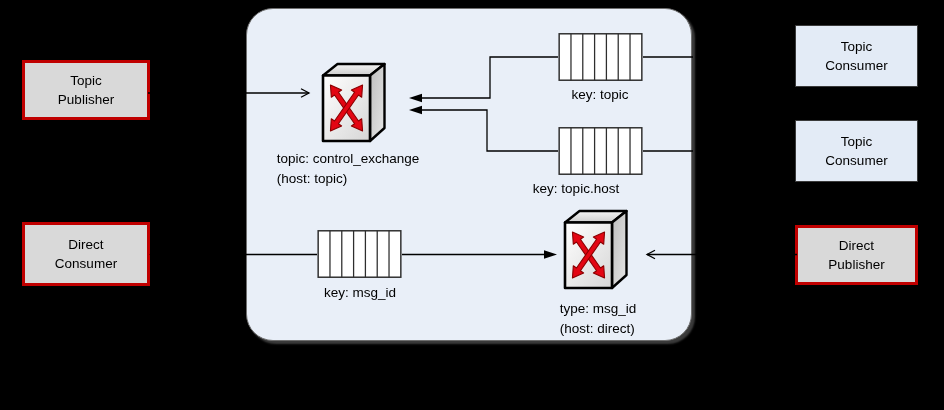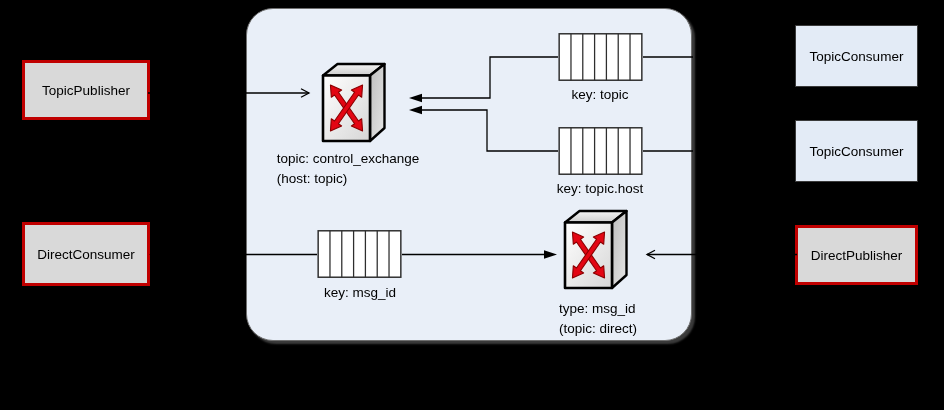--- a/index.html
+++ b/index.html
@@ -13,21 +13,21 @@
   .panel{
     position:absolute;left:246px;top:8px;width:446px;height:333px;
     background:var(--panel-fill,#e9eff8);
     border:1.6px solid var(--panel-border,#6f6f6f);
     border-radius:27px;
     box-shadow:3px 3px 2px rgba(130,130,130,0.45);
     box-sizing:border-box;
   }
   
   .node{
-    position:absolute;display:flex;
+    position:absolute;display:flex;flex-direction:column;
     align-items:center;justify-content:center;
     font-size:13.5px;line-height:19px;text-align:center;
     box-sizing:border-box;
   }
   .node.pub{
     background:var(--publisher-fill,#d9d9d9);
     border:3px solid var(--publisher-border,#c00000);
   }
   .node.con{
     background:var(--consumer-fill,#e3ebf6);
@@ -137,24 +137,24 @@
       <polygon class="head-solid" points="149,254.5 162,250.2 162,258.8"></polygon>
     </g>
   </svg>
 
   <div class="dlabel z-label" style="left:348px;top:149px">
     <div>topic: control_exchange</div>
     <div>(host: topic)</div>
   </div>
   <div class="dlabel z-label" style="left:598px;top:299px">
     <div>type: msg_id</div>
-    <div>(topic: direct)</div>
+    <div>(host: direct)</div>
   </div>
   <div class="dlabel z-label" style="left:600px;top:85px">key: topic</div>
-  <div class="dlabel z-label" style="left:600px;top:179px">key: topic.host</div>
+  <div class="dlabel z-label" style="left:576px;top:179px">key: topic.host</div>
   <div class="dlabel z-label" style="left:360px;top:283px">key: msg_id</div>
 
   <div class="node pub z-node" style="left:22px;top:60px;width:128px;height:60px">
     <span>Topic</span>
     <span>Publisher</span>
   </div>
   <div class="node pub z-node" style="left:22px;top:222px;width:128px;height:64px">
     <span>Direct</span>
     <span>Consumer</span>
   </div>

